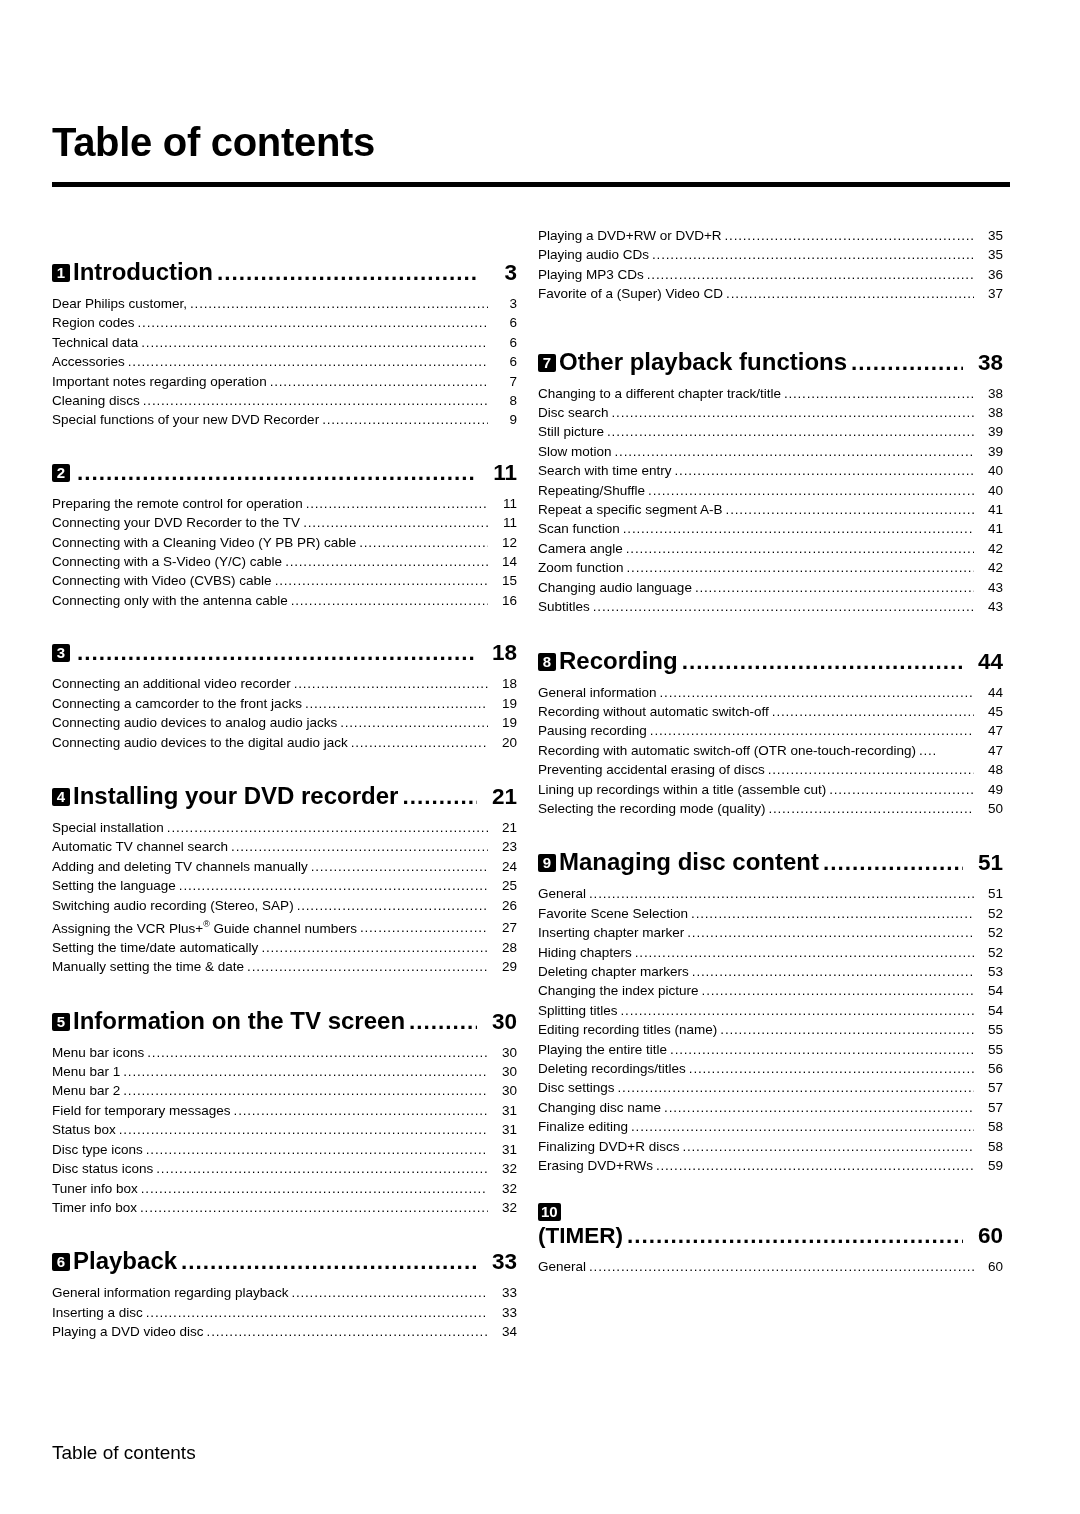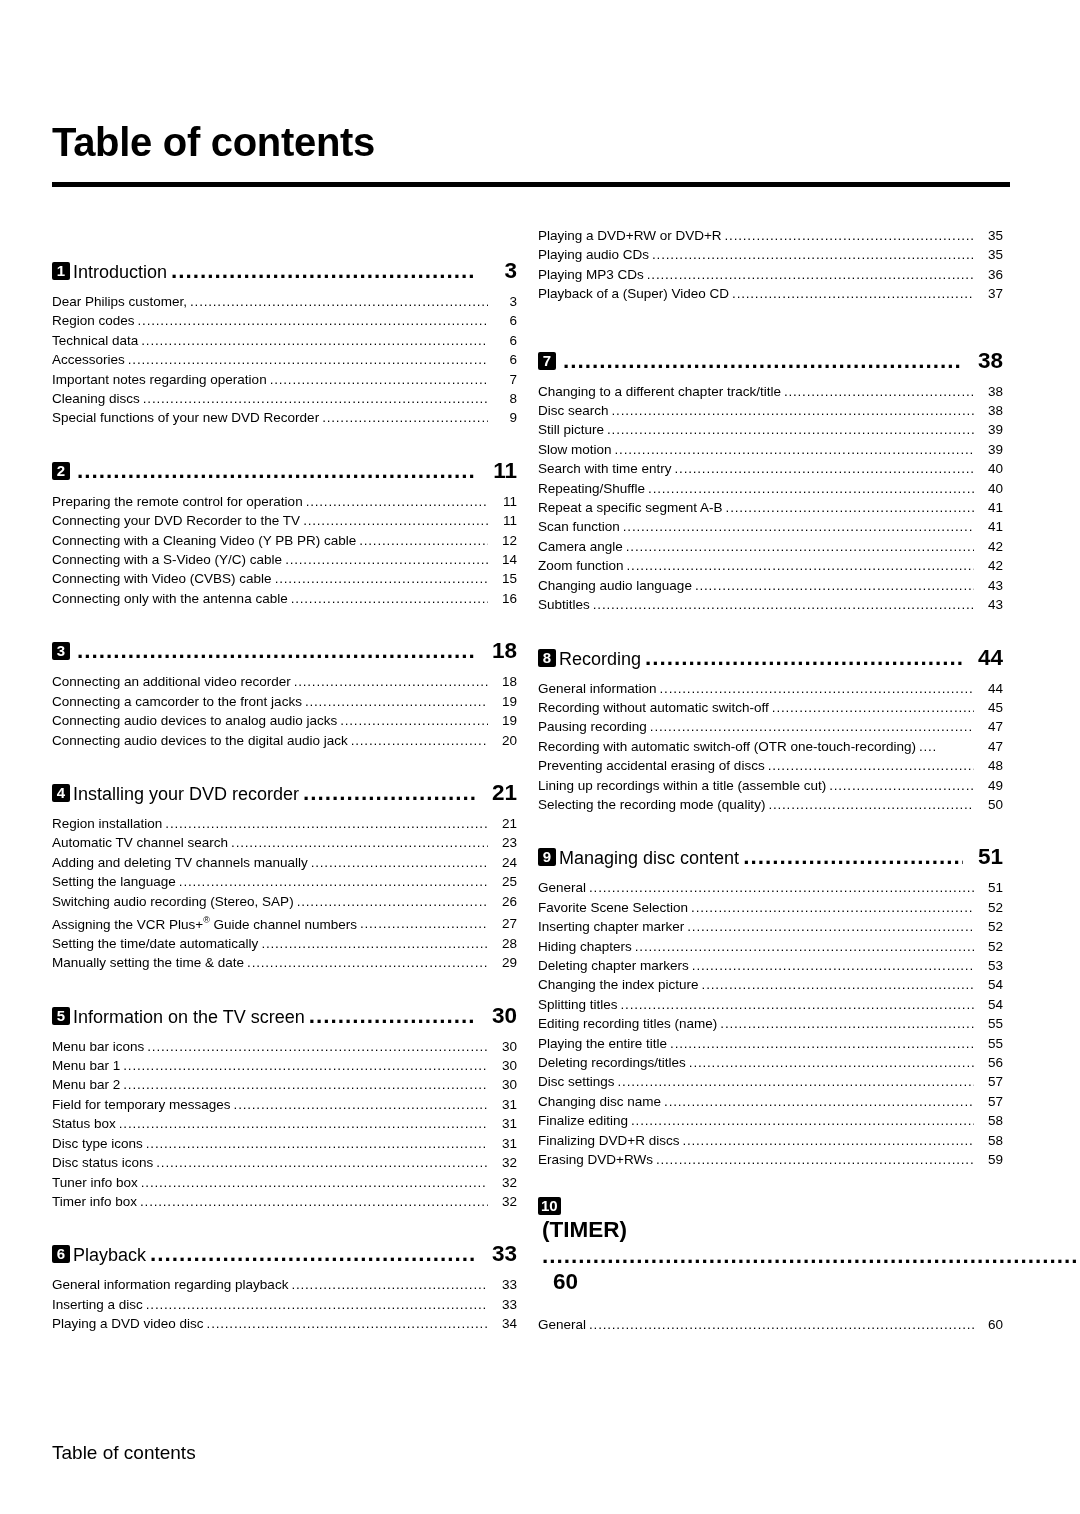--- a/index.html
+++ b/index.html
@@ -71,22 +71,22 @@
     line-height: 18px;
     padding: 0 3px;
     min-width: 12px;
     text-align: center;
     border-radius: 2px;
     margin-right: 3px;
     position: relative;
     top: -2px;
   }
   .sec-title {
-    font-size: 18px;
-    font-weight: normal;
+    font-size: 24px;
+    font-weight: bold;
     white-space: nowrap;
   }
   .sec-dots {
     flex: 1 1 auto;
     overflow: hidden;
     white-space: nowrap;
     font-size: 22.5px;
     font-weight: bold;
     letter-spacing: 1px;
     margin: 0 4px;
@@ -260,21 +260,21 @@
       </div>
 
       <div class="section">
         <div class="sec-head">
           <span class="sec-num">4</span>
           <span class="sec-title">Installing your DVD recorder</span>
           <span class="sec-dots">...........................................................................</span>
           <span class="sec-page">21</span>
         </div>
         <div class="entry">
-            <span class="label">Region installation</span>
+            <span class="label">Special installation</span>
             <span class="dots">.......................................................................................................</span>
             <span class="pg">21</span>
           </div>
         <div class="entry">
             <span class="label">Automatic TV channel search</span>
             <span class="dots">.......................................................................................................</span>
             <span class="pg">23</span>
           </div>
         <div class="entry">
             <span class="label">Adding and deleting TV channels manually</span>
@@ -400,29 +400,30 @@
             <span class="label">Playing audio CDs</span>
             <span class="dots">.......................................................................................................</span>
             <span class="pg">35</span>
           </div>
         <div class="entry">
             <span class="label">Playing MP3 CDs</span>
             <span class="dots">.......................................................................................................</span>
             <span class="pg">36</span>
           </div>
         <div class="entry">
-            <span class="label">Playback of a (Super) Video CD</span>
+            <span class="label">Favorite of a (Super) Video CD</span>
             <span class="dots">.......................................................................................................</span>
             <span class="pg">37</span>
           </div>
       </div>
 
       <div class="section">
         <div class="sec-head" style="margin-top:44px;">
           <span class="sec-num">7</span>
+          <span class="sec-title">Other playback functions</span>
           <span class="sec-dots">...........................................................................</span>
           <span class="sec-page">38</span>
         </div>
         <div class="entry">
             <span class="label">Changing to a different chapter track/title</span>
             <span class="dots">.......................................................................................................</span>
             <span class="pg">38</span>
           </div>
         <div class="entry">
             <span class="label">Disc search</span>
@@ -606,21 +607,21 @@
             <span class="label">Erasing DVD+RWs</span>
             <span class="dots">.......................................................................................................</span>
             <span class="pg">59</span>
           </div>
       </div>
 
       <div class="section">
         <div class="sec-head" style="margin-bottom:0;flex-direction:column;">
           <span class="sec-num">10</span>
         </div>
-        <div class="sec-head" style="margin-top:0; margin-bottom:20px;flex-direction:column;">
+        <div class="sec-head" style="margin-top:0; margin-bottom:8px;">
           <span class="sec-title-two">(TIMER)</span>
           <span class="sec-dots">.......................................................................................</span>
           <span class="sec-page">60</span>
         </div>
         <div class="entry">
             <span class="label">General</span>
             <span class="dots">.......................................................................................................</span>
             <span class="pg">60</span>
           </div>
       </div>

